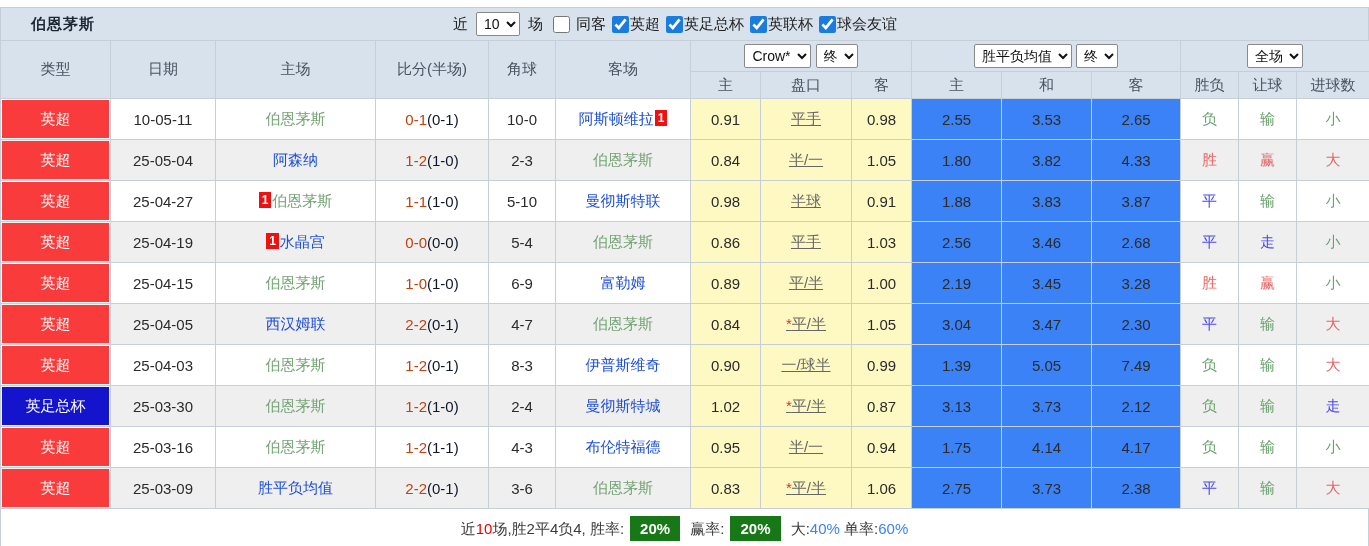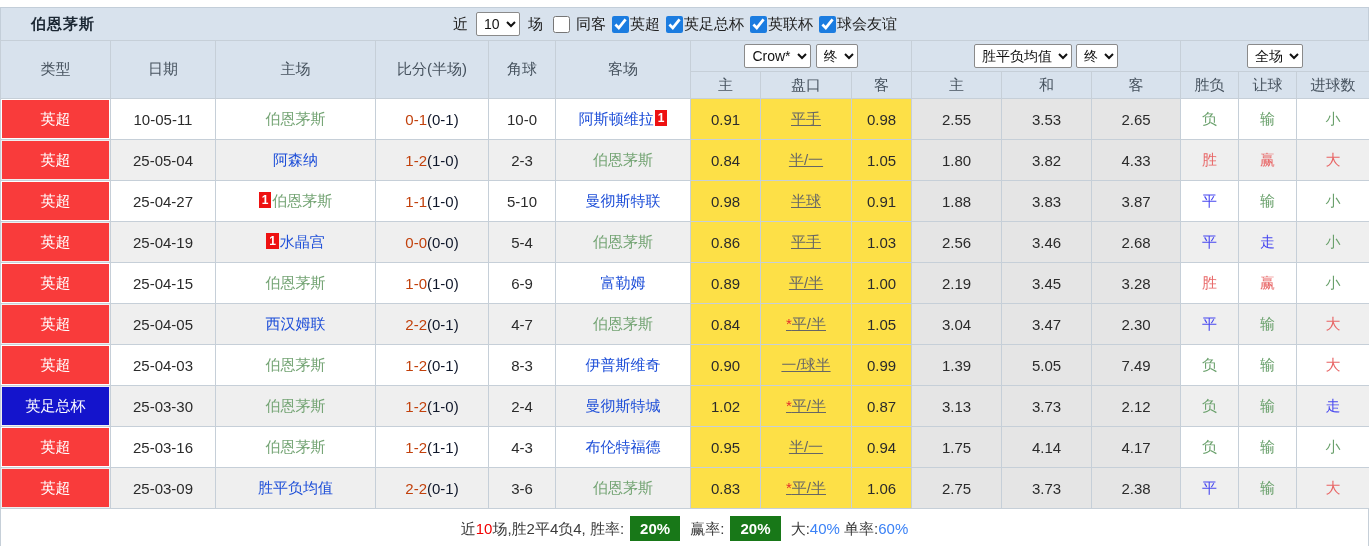--- a/index.html
+++ b/index.html
@@ -29,22 +29,22 @@
   .league-item input { margin:0 1px 0 2px; }
 
   
   table { width:1369px; table-layout:fixed; border-collapse:collapse; }
   th, td { border:1px solid #c6cfd8; text-align:center; vertical-align:middle; overflow:hidden; white-space:nowrap; }
   thead th { background:#d8e2ed; color:#46525e; font-weight:normal; }
   thead tr.selrow th { height:31px; }
   thead tr.labrow th { height:27px; }
   tbody td { height:40px; background:#fff; color:#2b2b2b; }
   tbody tr:nth-child(even) td { background:#efefef; }
-  tbody tr td.c-odds { background:#fde047; }
-  tbody tr td.c-avg  { background:#e5e5e5; }
+  tbody tr td.c-odds { background:#fef9c3; }
+  tbody tr td.c-avg  { background:#3b82f6; }
 
   
   td.c-type { padding:1px; }
   .badge { display:block; height:38px; line-height:38px; color:#fff; font-size:15px; }
   .badge.x-red  { background:#f93b3b; }
   .badge.x-blue { background:#1414cc; }
 
   
   .name { color:#1d4ed8; }
   .name.x-green { color:#74a474; }

